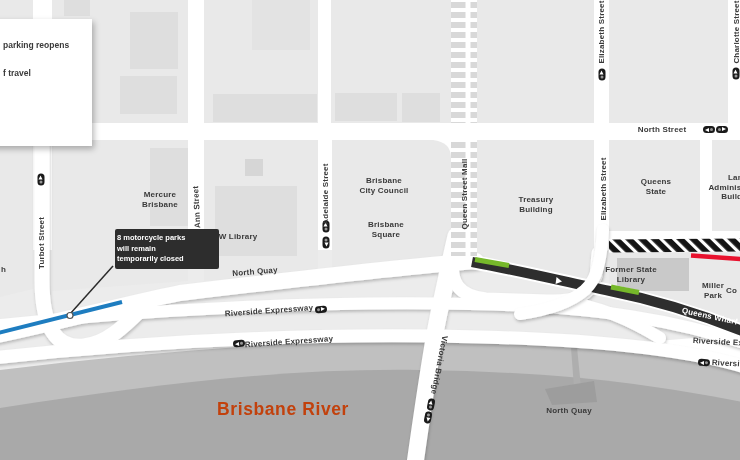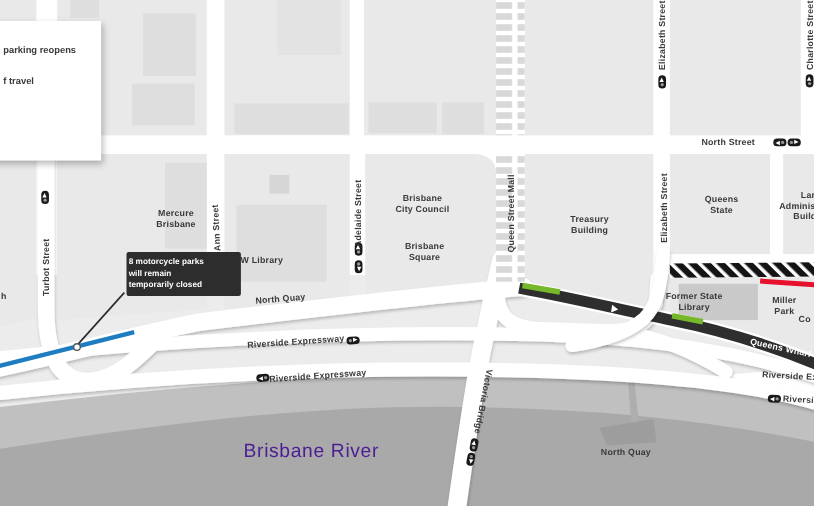--- a/index.html
+++ b/index.html
@@ -11,21 +11,21 @@
 
   
   .lbl{
     position:absolute;white-space:pre-line;text-align:center;
     font-size:8px;font-weight:bold;line-height:9.5px;color:#3a3a3a;
     letter-spacing:.2px;transform:translate(-50%,-50%);
   }
   .nowrap{white-space:nowrap;}
   .white{color:#fff;}
   .river-name{
-    font-size:17.5px;font-weight:normal;color:#4c1d95;letter-spacing:.6px;
+    font-size:17.5px;font-weight:bold;color:#c2410c;letter-spacing:.6px;
   }
   .frag{transform:none;}
 
   
   .legend{
     position:absolute;left:-34px;top:19px;width:126px;height:127px;
     background:#fff;box-shadow:2px 3px 6px rgba(0,0,0,.28);
     box-sizing:border-box;padding:19px 0 0 37px;
     font-size:8.5px;font-weight:bold;color:#3a3a3a;line-height:15.5px;
   }
@@ -234,21 +234,21 @@
 Square</div>
   <div class="lbl" style="left:536px;top:204px">Treasury
 Building</div>
   <div class="lbl" style="left:656px;top:186px">Queens
 State</div>
   <div class="lbl" style="left:738px;top:187px">Land
 Administration
 Building</div>
   <div class="lbl" style="left:631px;top:274px">Former State
 Library</div>
-  <div class="lbl" style="left:713px;top:278px">Miller
+  <div class="lbl" style="left:713px;top:290px">Miller
 Park</div>
   <div class="lbl nowrap" style="left:569px;top:411px">North Quay</div>
   <div class="lbl nowrap river-name" style="left:283px;top:410px">Brisbane River</div>
   <div class="lbl frag" style="left:1px;top:265px">h</div>
   <div class="lbl frag" style="left:726px;top:286px">Co</div>
 
   <div class="legend">
     <div>parking reopens</div>
     <div class="gap">f travel</div>
   </div>

